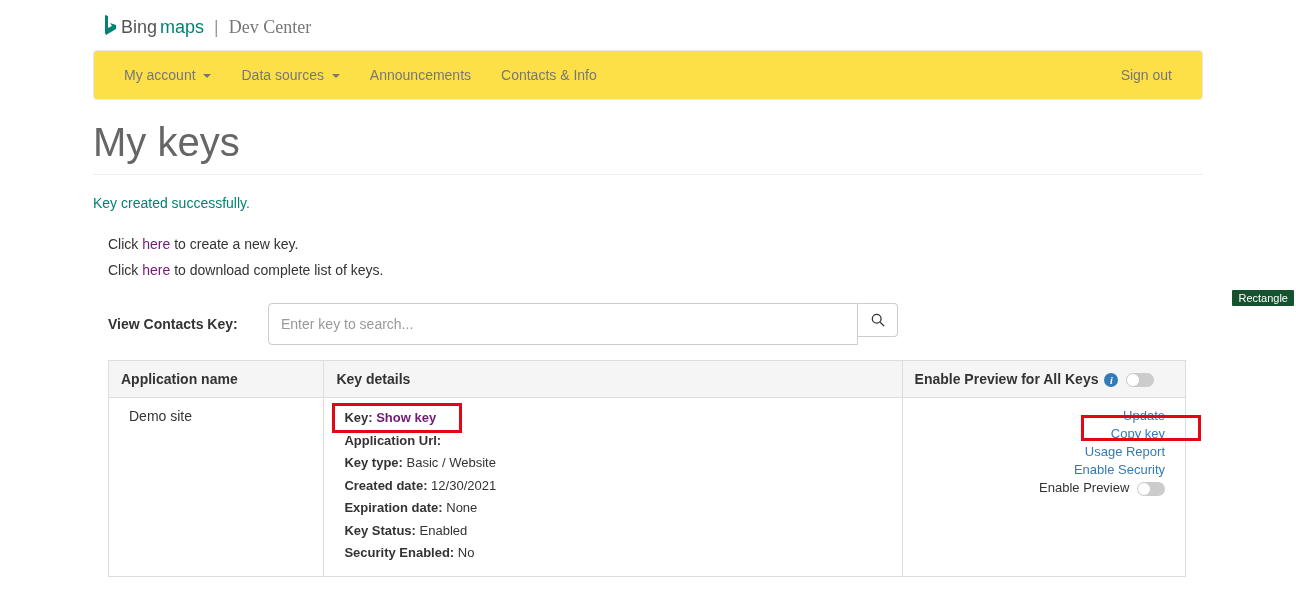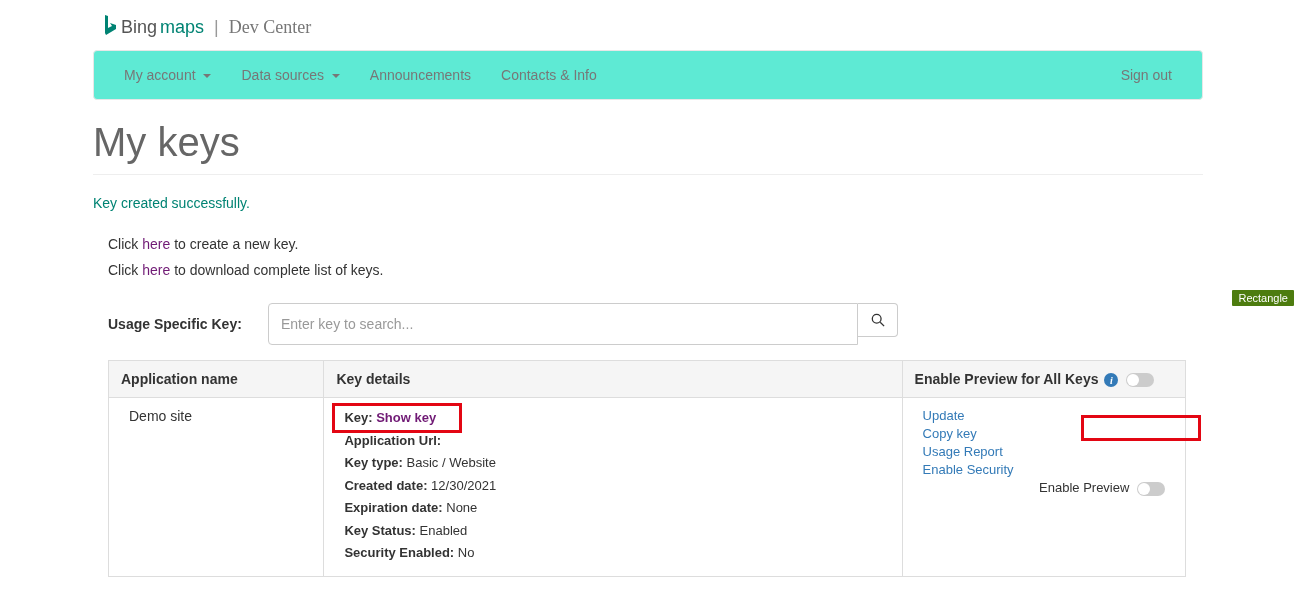--- a/index.html
+++ b/index.html
@@ -45,21 +45,21 @@
       color: #999;
       margin: 0 10px;
       font-size: 18px;
     }
     .dev-center {
       color: #777;
       font-size: 18px;
       font-family: Georgia, "Times New Roman", serif;
     }
     .navbar {
-      background: #5eead4;
+      background: #fde047;
       border: 1px solid #e7e7e7;
       border-radius: 4px;
       margin-bottom: 20px;
       min-height: 50px;
       display: flex;
       justify-content: space-between;
       align-items: center;
       padding: 0 15px;
     }
     .nav-left, .nav-right {
@@ -216,21 +216,21 @@
     .detail-line {
       margin-bottom: 3px;
       font-size: 13px;
       line-height: 1.5;
     }
     .detail-label { font-weight: bold; }
     .action-link {
       color: #337ab7;
       cursor: pointer;
       display: block;
-      text-align: left;
+      text-align: right;
       margin-bottom: 3px;
       font-size: 13px;
     }
     .action-text {
       display: block;
       text-align: right;
       margin-bottom: 3px;
       font-size: 13px;
     }
     .red-box {
@@ -248,21 +248,21 @@
     .red-box-2 {
       top: 17px;
       right: -16px;
       width: 120px;
       height: 26px;
     }
     .watermark {
       position: fixed;
       top: 290px;
       right: 2px;
-      background: #4d7c0f;
+      background: #14532d;
       color: #fff;
       padding: 2px 6px;
       font-size: 11px;
       border-radius: 1px;
     }
   </style>
 </head>
 <body>
 
 <div class="container">
@@ -313,21 +313,21 @@
   <div class="content-block">
     <p class="content-line">
       <span>Click </span><a class="link">here</a><span> to create a new key.</span>
     </p>
     <p class="content-line">
       <span>Click </span><a class="link">here</a><span> to download complete list of keys.</span>
     </p>
   </div>
 
   <div class="search-row">
-    <div class="search-label">Usage Specific Key:</div>
+    <div class="search-label">View Contacts Key:</div>
     <div class="input-group">
       <input type="text" class="search-input" placeholder="Enter key to search..." style="">
       <button class="search-btn">
         <svg width="14" height="14" viewBox="0 0 16 16">
             <circle cx="6.5" cy="6.5" r="5" stroke="#333" stroke-width="1.5" fill="none"></circle>
             <line x1="10.5" y1="10.5" x2="15" y2="15" stroke="#333" stroke-width="1.5"></line>
           </svg>
       </button>
     </div>
   </div>

